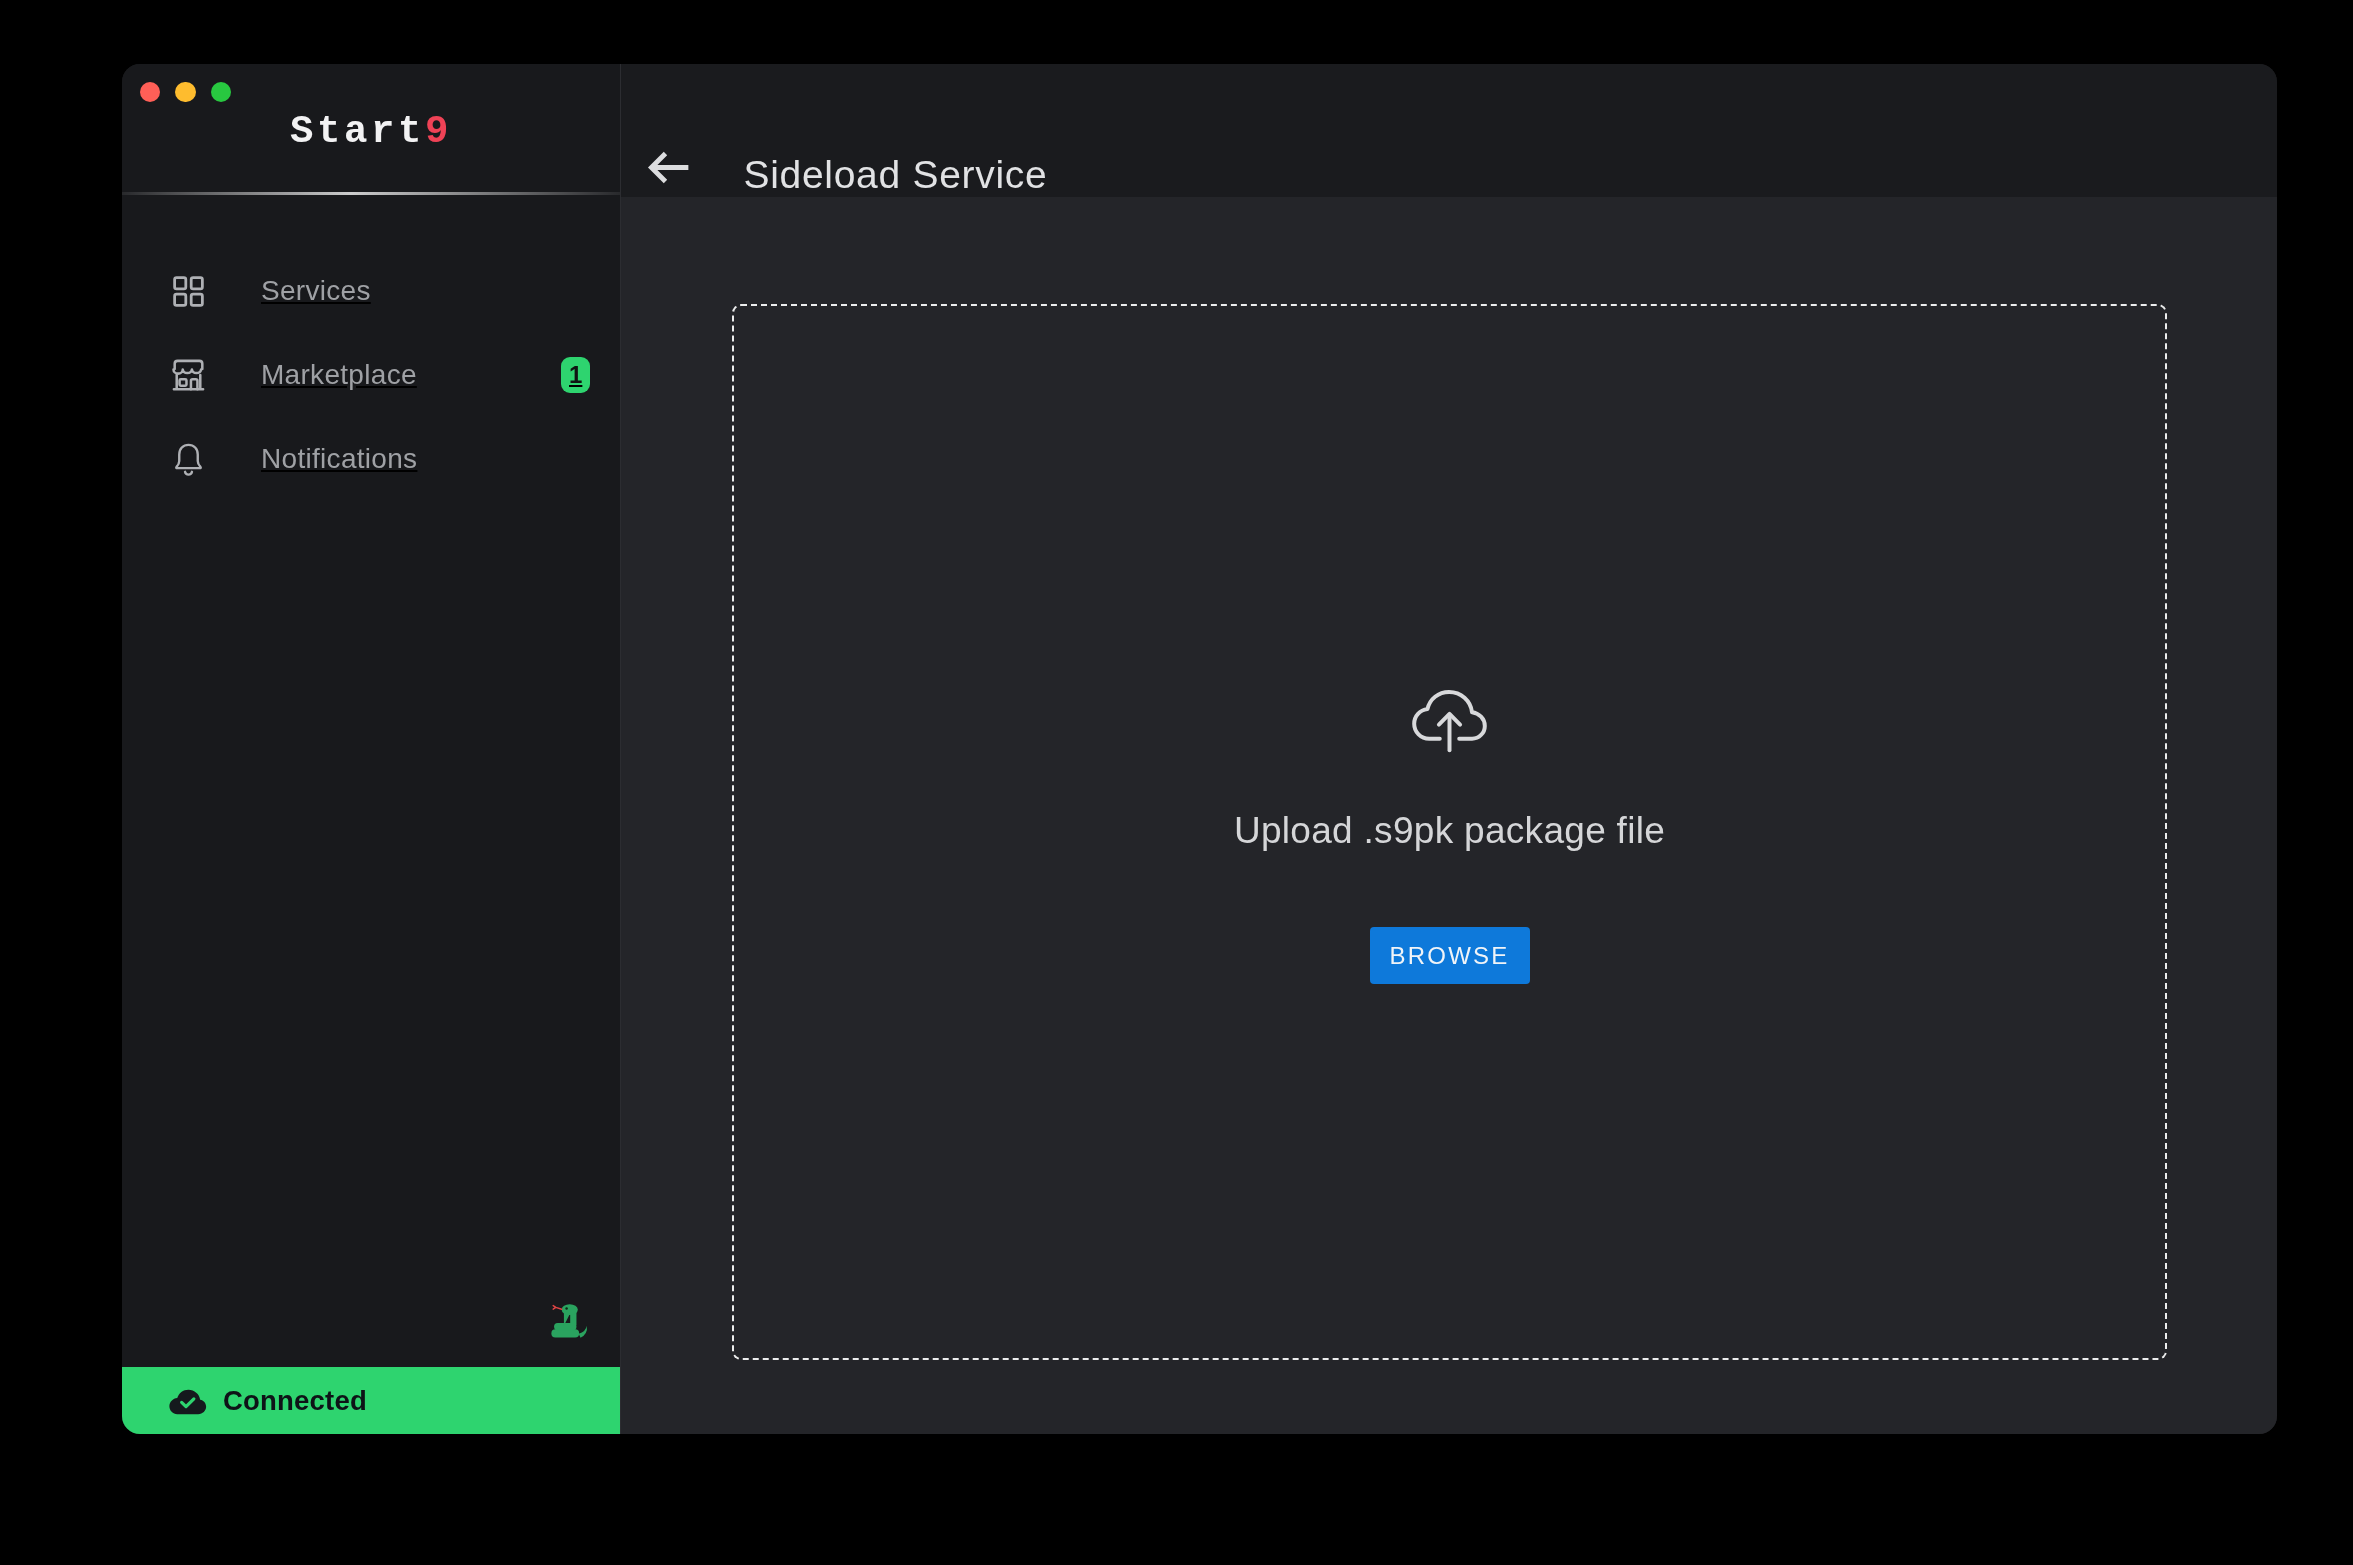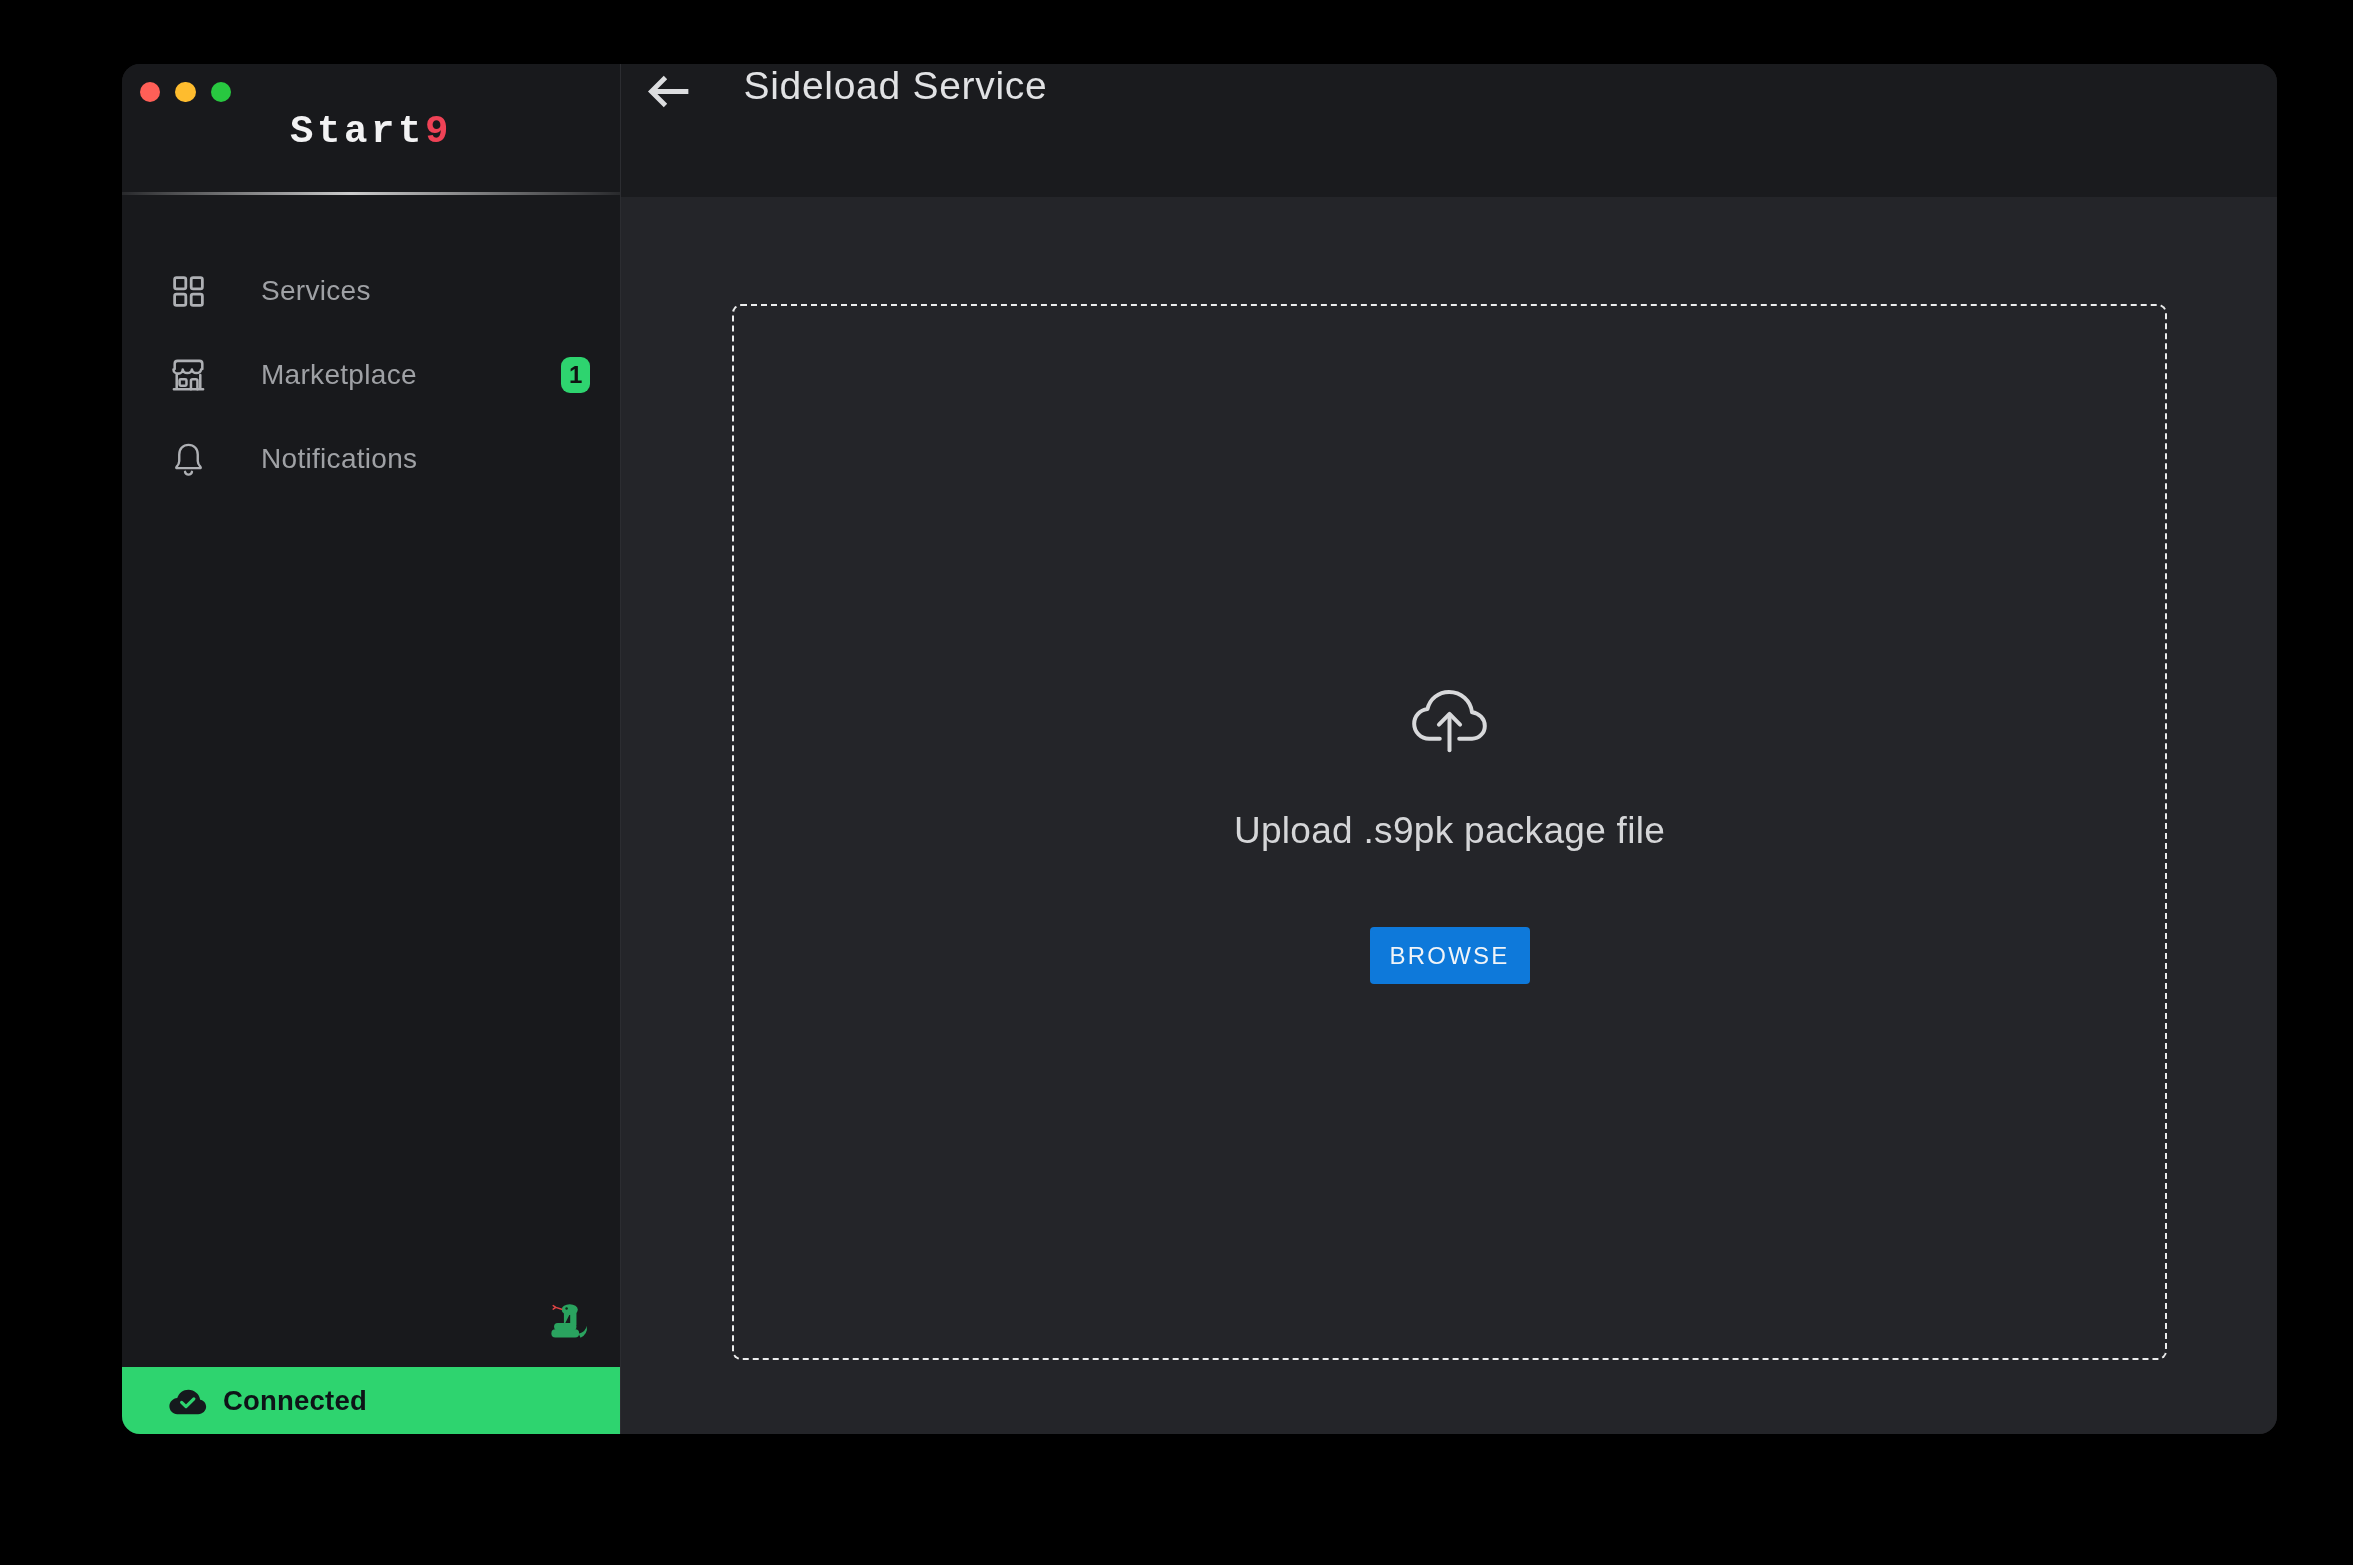--- a/index.html
+++ b/index.html
@@ -18,40 +18,40 @@
   .dot.green{background:#28c840;}
 
   .logo{position:absolute;left:0;top:46px;width:100%;text-align:center;
         font-family:"Liberation Mono",monospace;font-size:39px;font-weight:700;
         letter-spacing:3.6px;color:#f2f2f3;}
   .logo .logo9{color:#ef4256;}
 
   .sep{position:absolute;left:0;top:128px;width:498px;height:2.7px;
        background:linear-gradient(to right, rgba(255,255,255,0.07), rgba(255,255,255,0.78) 46%, rgba(255,255,255,0.07));}
 
-  .menu{position:absolute;left:0;top:185px;width:498px;}
+  .menu{position:absolute;left:0;top:185px;width:498px;text-decoration:underline;}
   .menu-item{height:84px;display:flex;align-items:center;cursor:pointer;}
   .mi-icon{width:41px;height:41px;margin-left:46px;margin-right:52px;flex:0 0 auto;color:#aeb0b4;display:flex;align-items:center;justify-content:center;}
   .mi-label{font-size:28px;font-weight:500;color:#9fa1a5;letter-spacing:0.3px;}
   .menu-item.active .mi-icon{color:#ffffff;}
   .menu-item.active .mi-label{color:#ffffff;font-weight:700;}
   .badge{margin-left:auto;margin-right:30px;min-width:25px;height:36px;border-radius:9px;
          background:#2ed46f;color:#101513;font-size:24px;font-weight:700;
          display:flex;align-items:center;justify-content:center;padding:0 1.8px;}
 
   .snake{position:absolute;left:424px;top:1234px;width:43px;height:43px;}
 
   .status-bar{position:absolute;left:0;bottom:0;width:498px;height:67px;background:#2ed46f;
               display:flex;align-items:center;}
   .status-icon{margin-left:43px;width:42px;height:30px;flex:0 0 auto;display:flex;}
   .status-label{margin-left:16px;font-size:27.5px;font-weight:700;color:#0e1317;letter-spacing:0.2px;}
 
   
   .main{position:absolute;left:498px;top:0;right:0;bottom:0;border-left:0.9px solid #2c2d31;}
-  .header{position:absolute;left:0;top:0;right:0;height:133px;background:#1a1b1e;display:flex;align-items:flex-start;}
+  .header{position:absolute;left:0;top:0;right:0;height:133px;background:#1a1b1e;display:flex;align-items:flex-end;}
   .back-btn{margin-left:19.5px;width:57px;height:57px;background:none;border:none;cursor:pointer;
             display:flex;align-items:center;justify-content:center;padding:0;}
   .page-title{margin:0 0 0 46px;font-size:39px;font-weight:400;color:#e1e2e4;letter-spacing:0.7px;}
 
   .content{position:absolute;left:0;top:133px;right:0;bottom:0;background:#242529;}
   .dropzone{position:absolute;left:111px;top:107px;width:1435px;height:1056px;
             border:2.7px dashed #eceded;border-radius:9px;box-sizing:border-box;
             display:flex;flex-direction:column;align-items:center;justify-content:center;cursor:pointer;gap:32px;}
   .cloud-upload{width:83px;height:75px;margin-bottom:23px;}
   .dz-label{font-size:37px;font-weight:400;color:#d5d6d8;letter-spacing:0.3px;}

